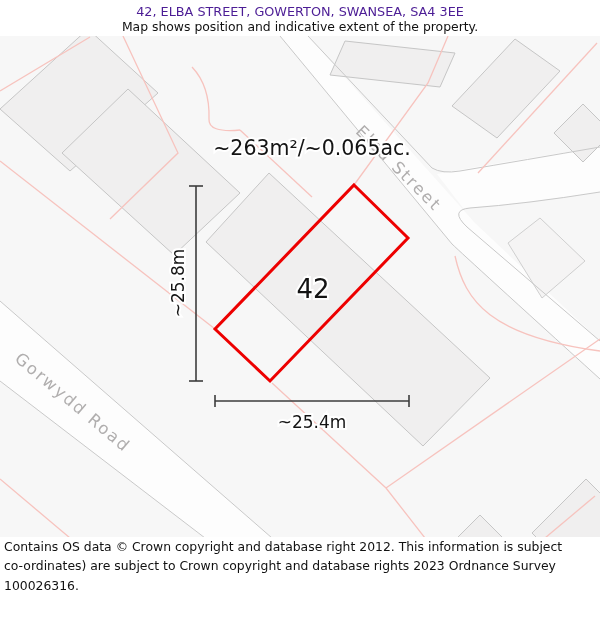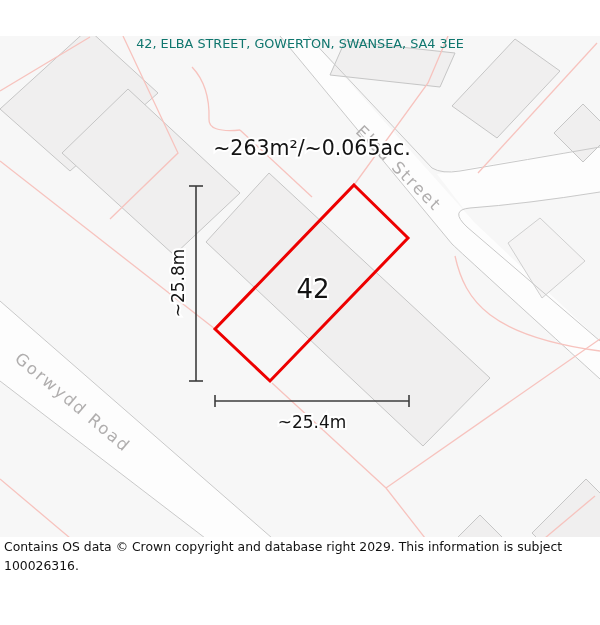--- a/index.html
+++ b/index.html
@@ -1,20 +1,20 @@
 <!DOCTYPE html>
 <html><head>
 <meta charset="utf-8">
 <style>
   html,body{margin:0;padding:0;background:#fff;}
   #page{position:relative;width:600px;height:625px;background:#ffffff;overflow:hidden;
         font-family:"DejaVu Sans","Liberation Sans",sans-serif;}
   #header{position:absolute;top:0;left:0;width:600px;height:36px;text-align:center;
           background:#ffffff;z-index:3;}
-  #header .t1{font-size:12.8px;color:#0f766e;padding-top:4px;line-height:15px;margin-top:32px;}
+  #header .t1{font-size:12.8px;color:#4c1d95;padding-top:4px;line-height:15px;}
   #header .t2{font-size:12.4px;color:#111;line-height:15px;}
   #mapwrap{position:absolute;top:36px;left:0;width:600px;height:501px;}
   svg{display:block;}
   .bld{fill:#f0efef;stroke:#c6c6c6;stroke-width:1;}
   .parcel{fill:#f5f4f4;stroke:#cfcfcf;stroke-width:1;}
   .roadfill{fill:#fdfdfd;stroke:none;}
   .roadedge{fill:none;stroke:#c9c9c9;stroke-width:1;}
   .pink{fill:none;stroke:#f7c3be;stroke-width:1.3;}
   .plot{fill:none;stroke:#ed0000;stroke-width:3;stroke-linejoin:miter;}
   .dim{stroke:#3c3c3c;stroke-width:1.6;}
@@ -25,20 +25,21 @@
   #footer{position:absolute;top:537px;left:0;width:594px;padding-left:4px;z-index:3;
           font-size:12.4px;line-height:19.4px;color:#111;text-align:left;background:#fff;}
 </style>
 </head>
 <body>
 
 <div id="page">
 
   <div id="header">
     <div class="t1">42, ELBA STREET, GOWERTON, SWANSEA, SA4 3EE</div>
+    <div class="t2">Map shows position and indicative extent of the property.</div>
   </div>
 
   <div id="mapwrap">
   <svg width="600" height="501" viewBox="35 35 600 501">
     <g transform="translate(35,0)">
 
       <rect x="0" y="35" width="600" height="502" fill="#f7f7f7"></rect>
 
       <polygon class="roadfill" points="280,35 308,35 475,222 600,340 600,378 452,243"></polygon>
       <path class="roadfill" d="M437,173 Q520,158 600,146 L600,191 Q520,203 463,207 Z"></path>
@@ -93,17 +94,18 @@
       </g>
 
       <text class="maptext" font-size="20.5" x="312" y="154" text-anchor="middle">~263m²/~0.065ac.</text>
 
       <text class="maptext" font-size="26" x="313" y="297" text-anchor="middle">42</text>
     </g>
   </svg>
   </div>
 
   <div id="footer">
-    <div>Contains OS data © Crown copyright and database right 2029. This information is subject</div>
+    <div>Contains OS data © Crown copyright and database right 2012. This information is subject</div>
+    <div>co-ordinates) are subject to Crown copyright and database rights 2023 Ordnance Survey</div>
     <div>100026316.</div>
   </div>
 
 </div>
 
 </body></html>

